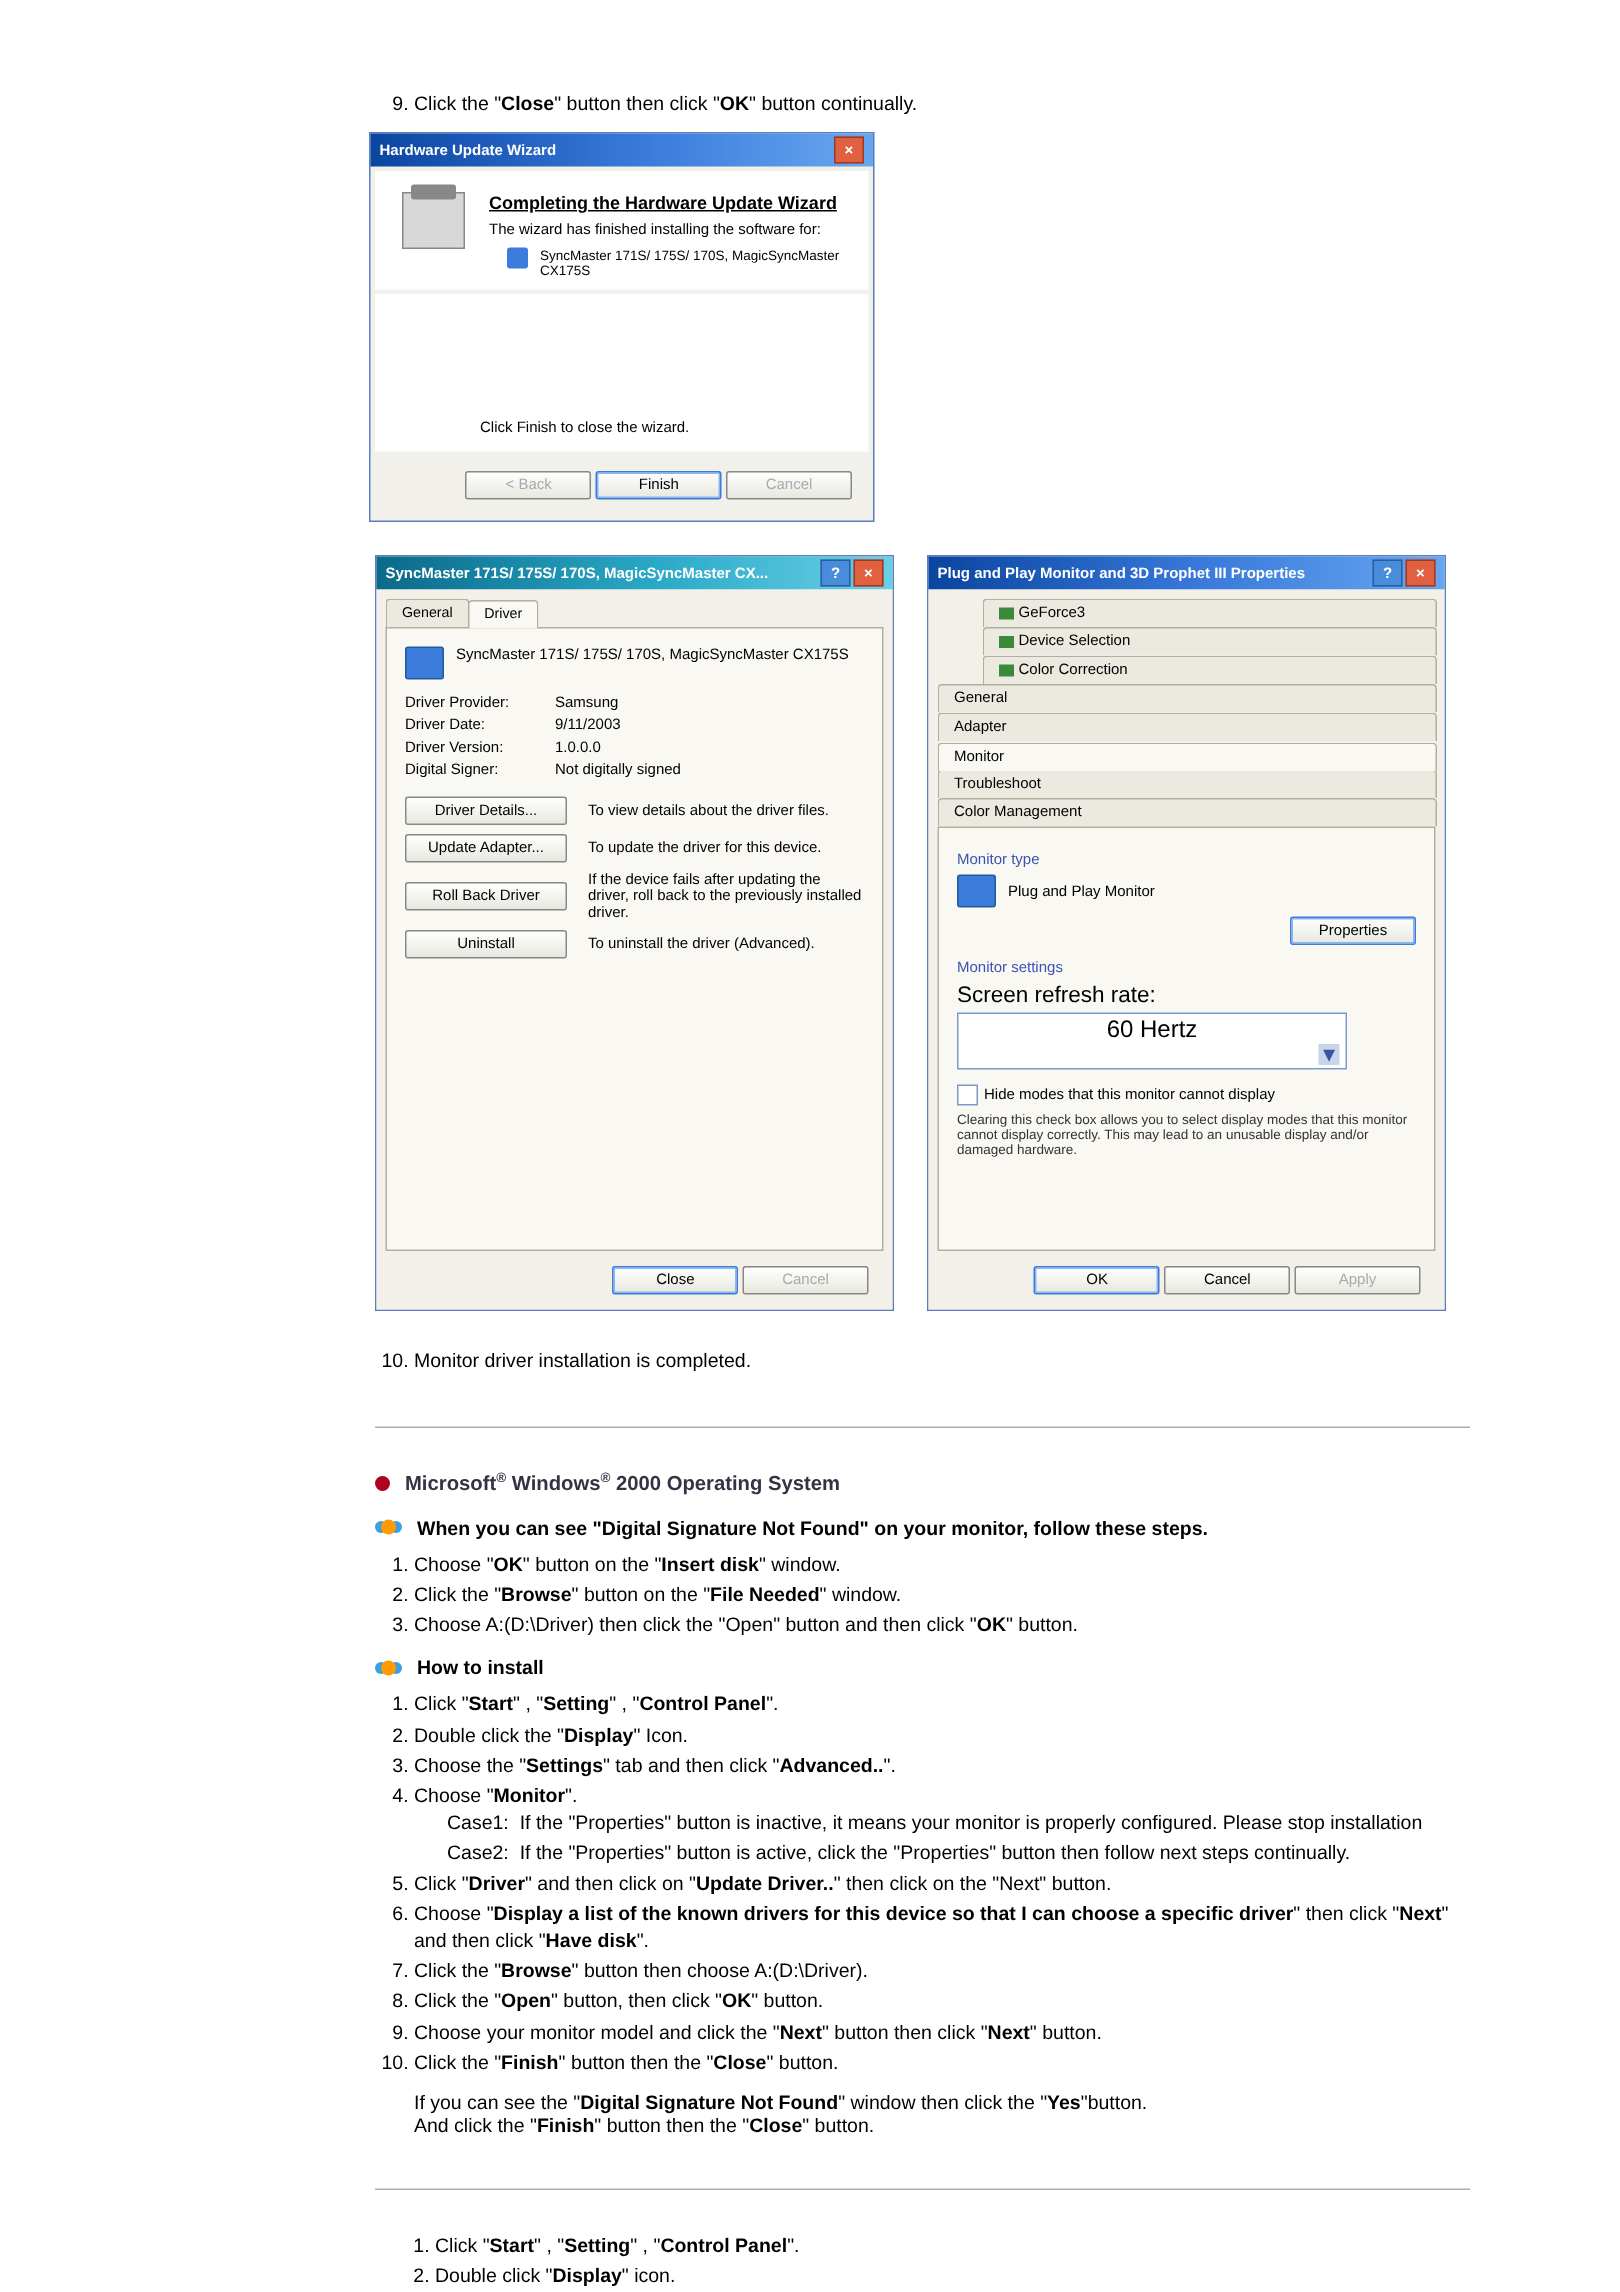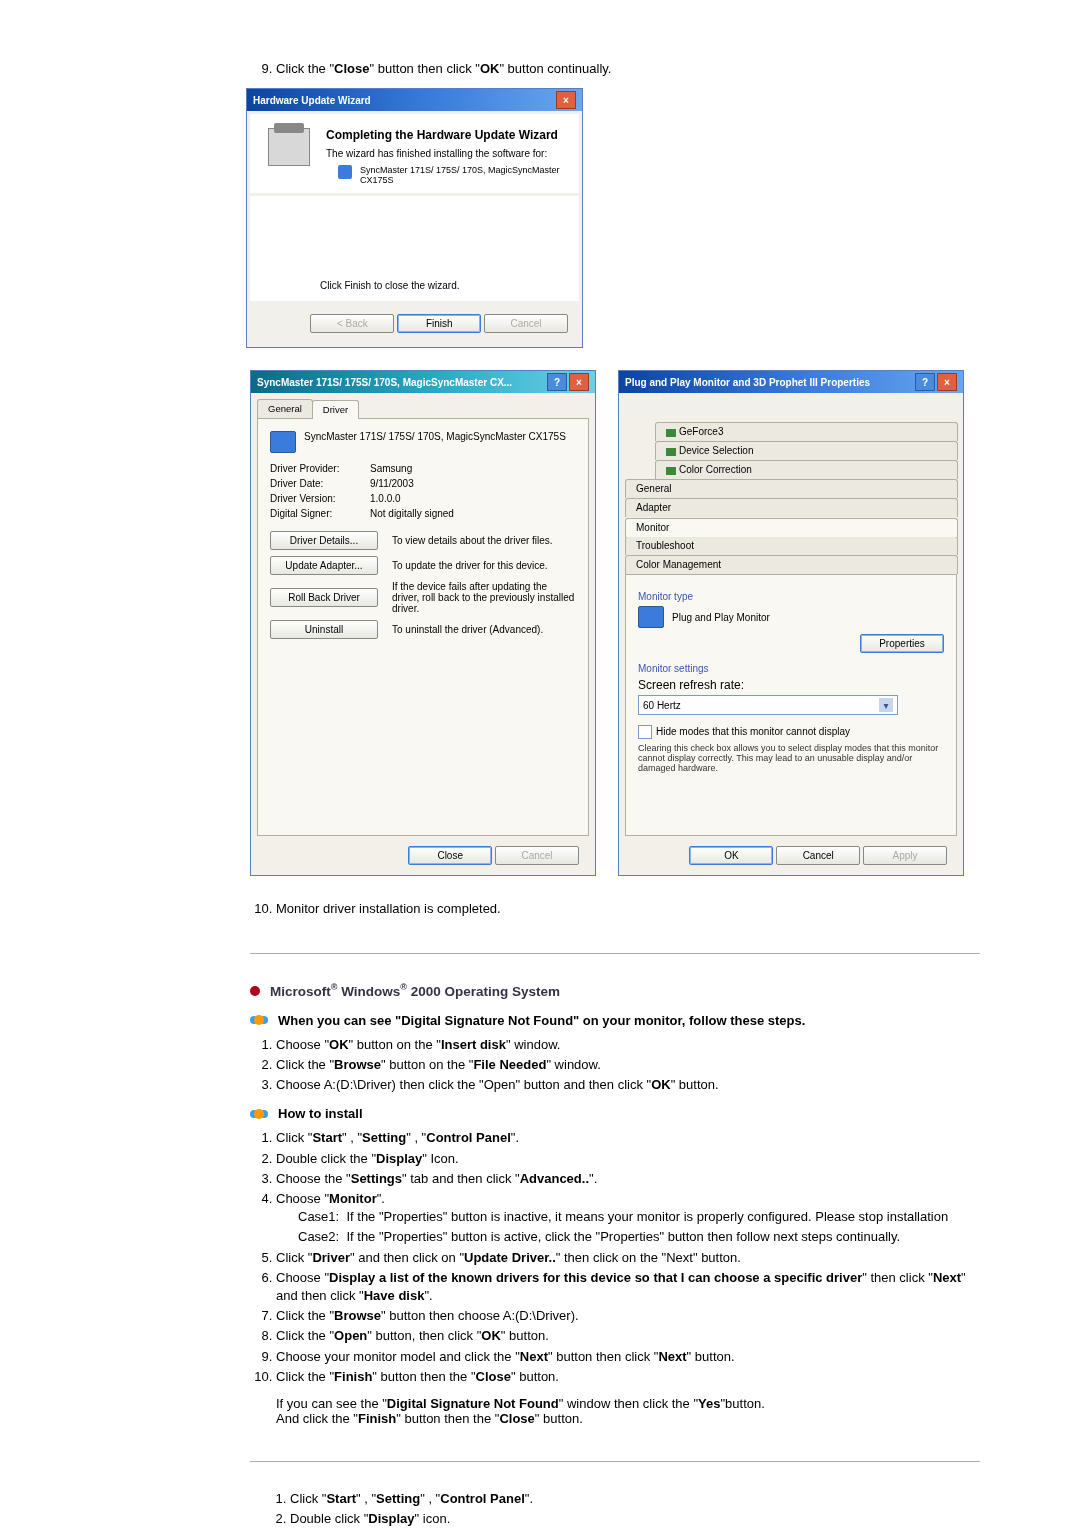--- a/index.html
+++ b/index.html
@@ -127,20 +127,21 @@
     top: -6px; left: 5px;
     border-radius: 2px;
   }
   .wizard-main {
     flex: 1;
   }
   .wizard-heading {
     font-weight: bold;
     font-size: 12px;
     margin-bottom: 6px;
+    text-decoration: underline;
   }
   .wizard-line {
     margin-bottom: 6px;
   }
   .small-icon {
     width: 16px; height: 14px;
     background: #3a7bdc;
     display: inline-block;
     vertical-align: middle;
     margin-right: 4px;
@@ -182,21 +183,21 @@
   }
   .prop-dialog {
     border: 1px solid #5a7ebf;
     background: #f1f0eb;
     font-size: 10px;
     display: flex;
     flex-direction: column;
     justify-content: space-between;
   }
   .prop-dialog.left { width: 344px; }
-  .prop-dialog.right { width: 344px; gap: 23px; }
+  .prop-dialog.right { width: 344px; }
   .titlebar.teal {
     background: linear-gradient(to right, #0a6a8a 0%, #2aaac8 55%, #6bd0e6 100%);
   }
   .control-buttons {
     margin-left: auto;
     display: flex;
     gap: 2px;
   }
   .cbtn {
     width: 18px; height: 16px;
@@ -267,24 +268,25 @@
 
   .group-label {
     color: #3a55b0;
     font-size: 10px;
     margin: 4px 0 4px 0;
   }
   .dropdown {
     border: 1px solid #7a9ac8;
     background: #fff;
     padding: 2px 4px;
-    font-size: 10px;
+    font-size: 16px;
     display: flex;
     align-items: center;
     width: 250px;
+    flex-direction: column;
   }
   .dropdown .chev {
     margin-left: auto;
     width: 14px; height: 14px;
     background: #c8d6ea;
     display: flex; align-items: center; justify-content: center;
     color: #3a55a0;
   }
   .checkbox {
     width: 12px; height: 12px;
@@ -442,21 +444,21 @@
         <div class="tab-content">
           <div class="group-label">Monitor type</div>
           <div style="display:flex; align-items:center; gap:8px; margin-bottom:6px;">
             <div class="monitor-glyph"></div>
             <span>Plug and Play Monitor</span>
           </div>
           <div style="text-align:right; margin-bottom:10px;">
             <span class="xp-button default">Properties</span>
           </div>
           <div class="group-label">Monitor settings</div>
-          <div style="font-size:12px; margin-bottom:3px;">Screen refresh rate:</div>
+          <div style="font-size:15px; margin-bottom:3px;">Screen refresh rate:</div>
           <div class="dropdown">
             <span>60 Hertz</span>
             <span class="chev">▾</span>
           </div>
           <div style="margin-top:10px; font-size:10px;">
             <span class="checkbox"></span><span>Hide modes that this monitor cannot display</span>
           </div>
           <div class="tiny-note">Clearing this check box allows you to select display modes that this monitor cannot display correctly. This may lead to an unusable display and/or damaged hardware.</div>
           <div style="height:50px;"></div>
         </div>

